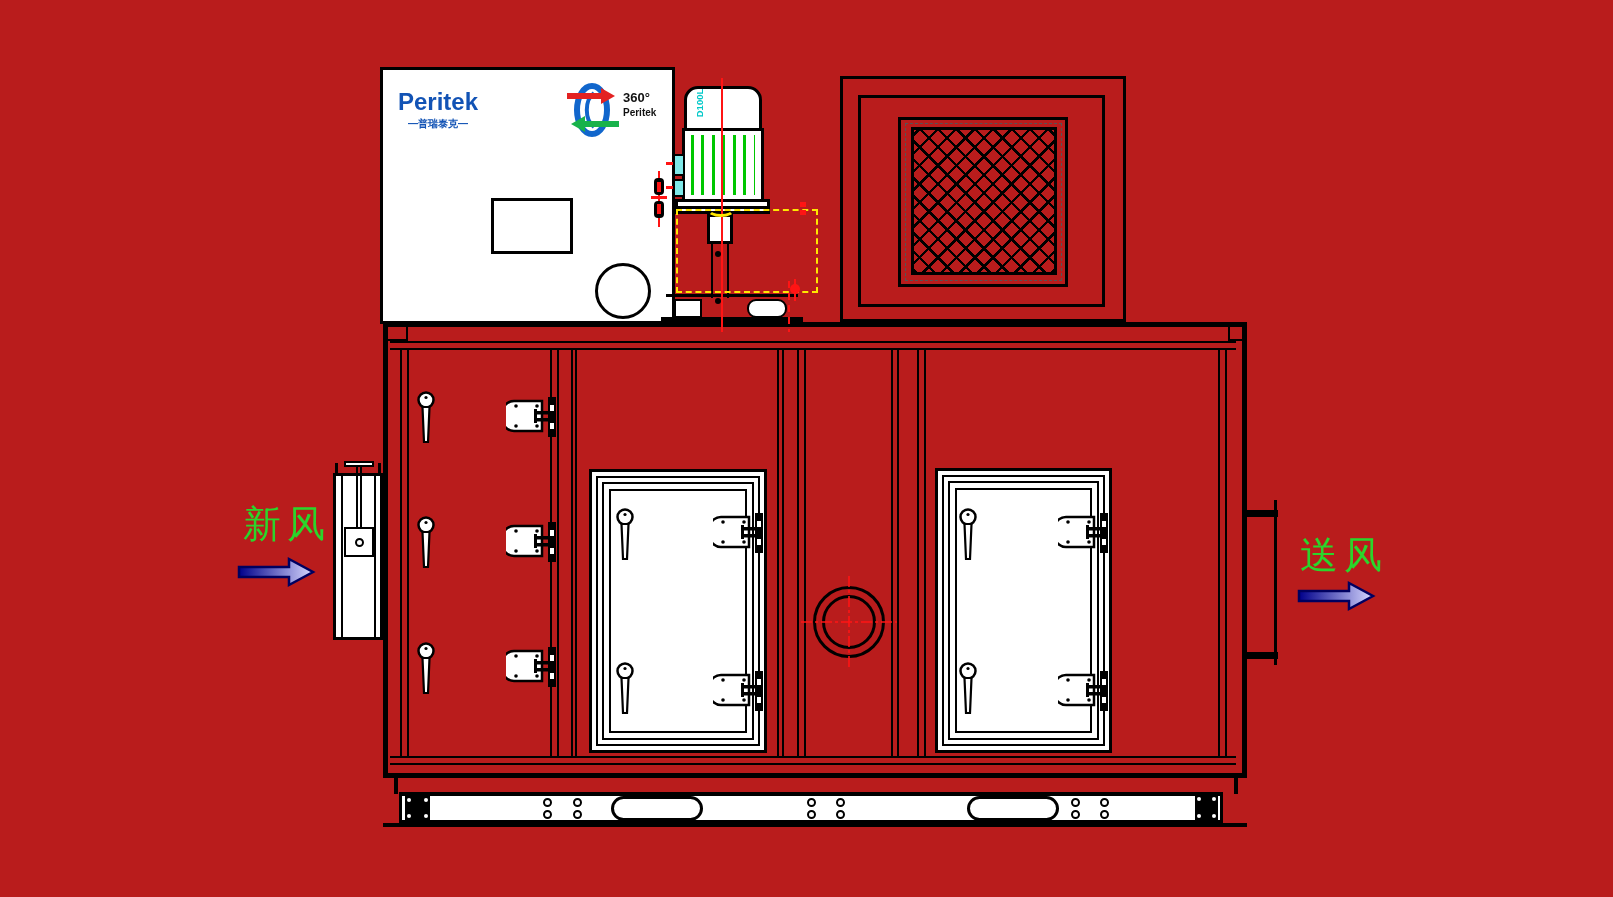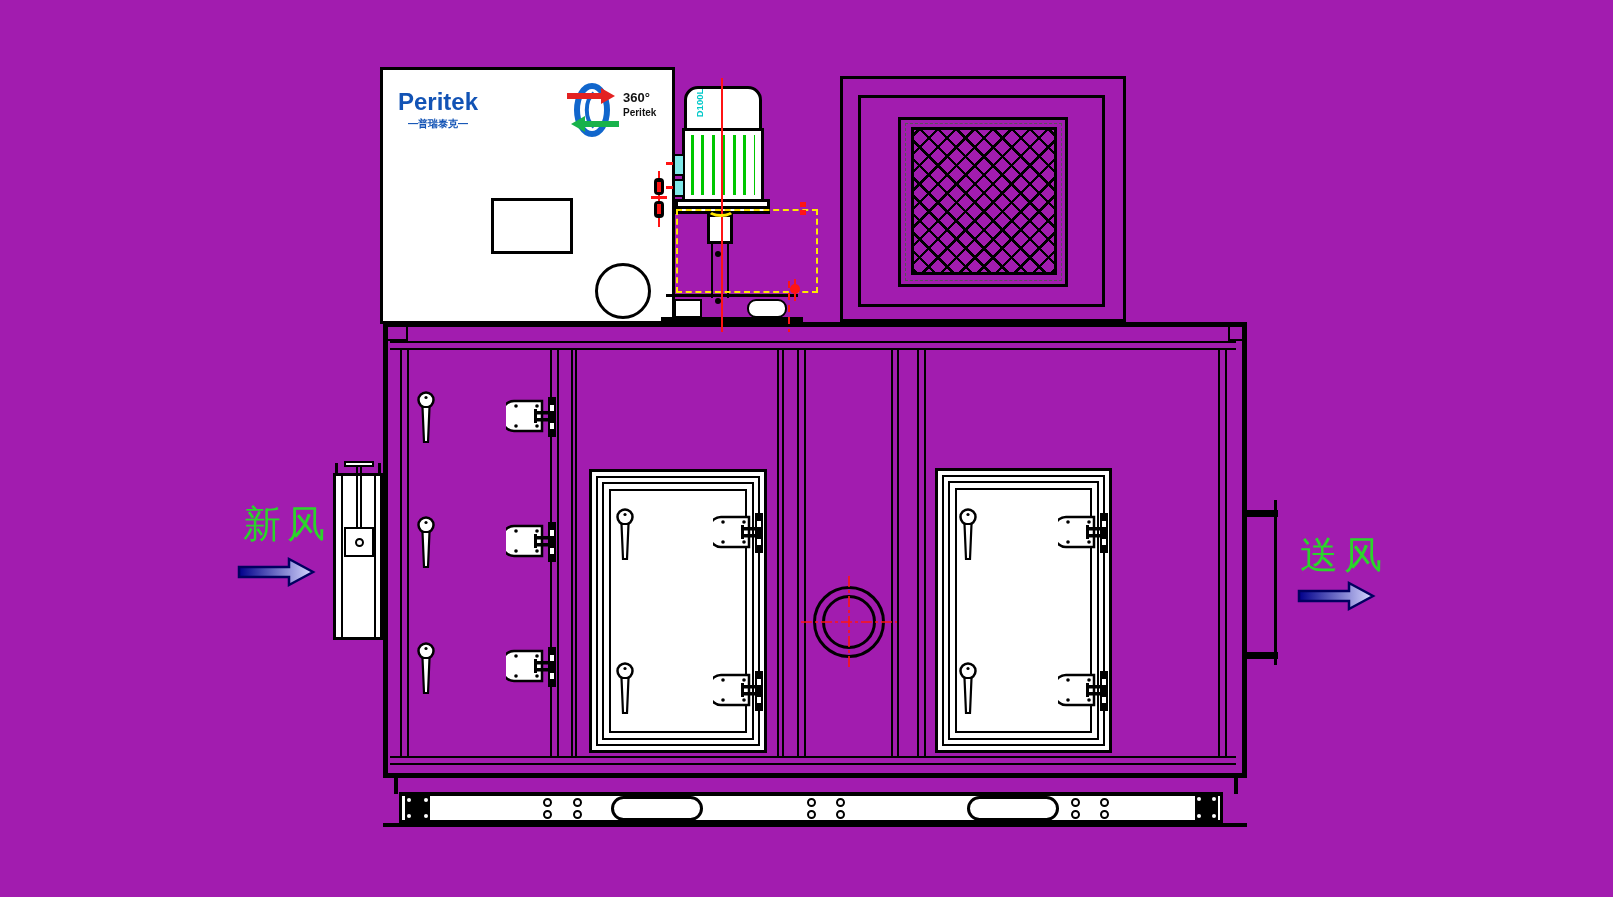--- a/index.html
+++ b/index.html
@@ -1,17 +1,17 @@
 <!DOCTYPE html>
 <html><head>
 <meta charset="utf-8">
 <style>
   html,body{margin:0;padding:0;background:#fff;}
   *{box-sizing:border-box;}
-  #canvas{position:relative;width:1613px;height:897px;background:#a21caf;overflow:hidden;
+  #canvas{position:relative;width:1613px;height:897px;background:#b91c1c;overflow:hidden;
           font-family:"Liberation Sans",sans-serif;}
   .abs{position:absolute;}
   .ln{position:absolute;background:#000;}
   .bd3{position:absolute;border:3px solid #000;background:#fff;}
   .bd2{position:absolute;border:2px solid #000;background:#fff;}
   .vpair{position:absolute;border-left:2.5px solid #000;border-right:2.5px solid #000;}
   .hpair{position:absolute;border-top:2.5px solid #000;border-bottom:2.5px solid #000;}
   .dot{position:absolute;background:#000;border-radius:50%;}
   .holering{position:absolute;width:9px;height:9px;border:2.5px solid #000;border-radius:50%;background:#fff;}
   .wdot{position:absolute;width:4px;height:4px;background:#fff;border-radius:50%;}

